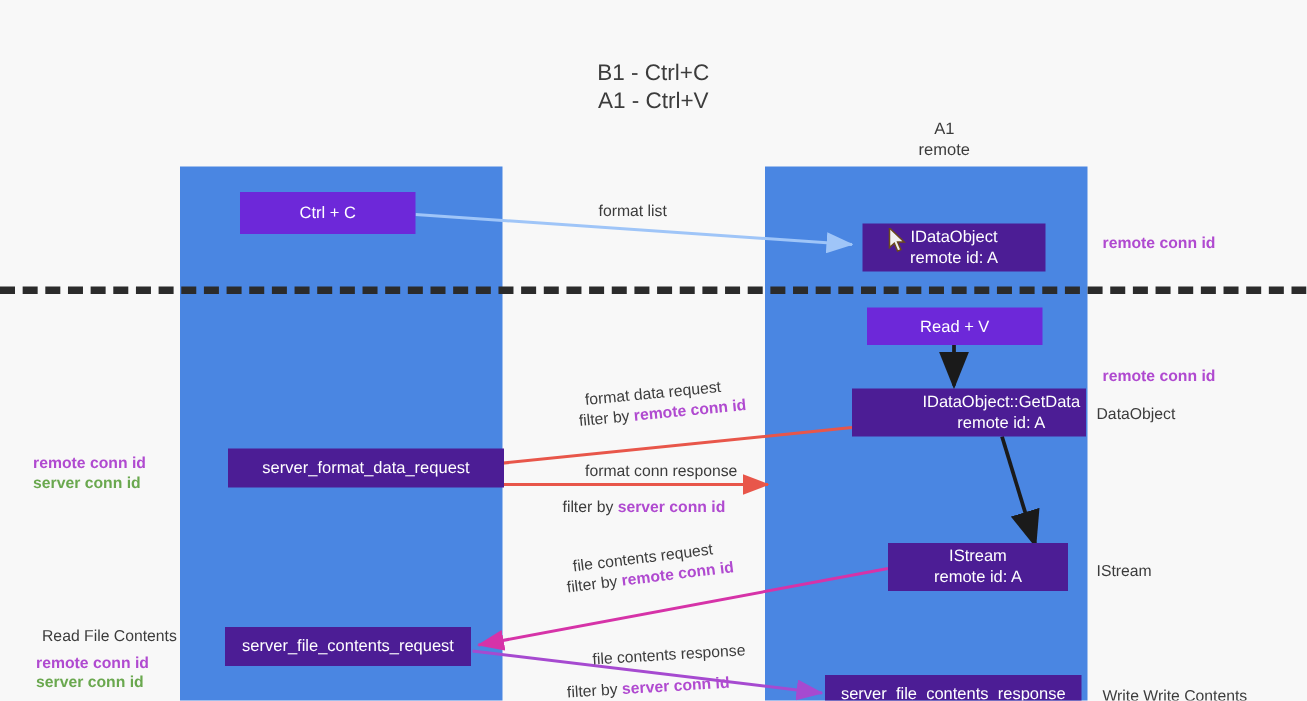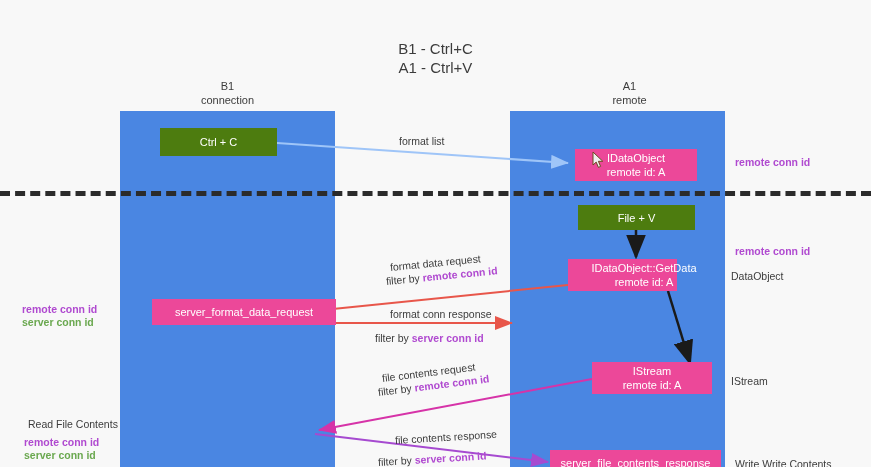--- a/index.html
+++ b/index.html
@@ -29,22 +29,22 @@
   .node{
     position:absolute;
     display:flex;align-items:center;justify-content:center;
     text-align:center;
     color:#ffffff;
     font-size:11px;line-height:14px;
     white-space:pre-line;
     box-sizing:border-box;
     padding:2px 4px;
   }
-  .node.orange{background:#ec4899;}
-  .node.green{background:#4d7c0f;}
+  .node.orange{background:#4c1d95;}
+  .node.green{background:#6d28d9;}
 
   .edge-label{
     position:absolute;font-size:10.5px;line-height:14px;color:#3c3c3c;
     white-space:nowrap;
   }
   .edge-label.rot{transform-origin:left center;}
   .purple{color:#b04ad0;font-weight:bold;}
 
   .side-label{
     position:absolute;font-size:10.5px;line-height:14px;color:#3c3c3c;
@@ -65,22 +65,20 @@
 <body>
 
 <div id="canvas">
 
   <div class="title">B1 - Ctrl+C
 A1 - Ctrl+V</div>
 
   <div class="lane" style="left:120px;top:78px;width:215px;height:381px;"></div>
   <div class="lane" style="left:510px;top:78px;width:215px;height:381px;"></div>
 
-  <div class="lane-hdr" style="left:120px;top:46px;width:215px;">B1
-connection</div>
   <div class="lane-hdr" style="left:522px;top:46px;width:215px;">A1
 remote</div>
 
   <svg id="wires">
     <defs>
       <marker id="ah-blue" markerWidth="9" markerHeight="7" refX="8.5" refY="3.5" orient="auto">
         <polygon points="0,0 9,3.5 0,7" fill="#9fc5f8"></polygon>
       </marker>
       <marker id="ah-red" markerWidth="9" markerHeight="7" refX="8.5" refY="3.5" orient="auto">
         <polygon points="0,0 9,3.5 0,7" fill="#e8564a"></polygon>
@@ -113,31 +111,32 @@
 
   <div class="node green" style="left:160px;top:95px;width:117px;height:28px;">Ctrl + C</div>
 
   <div class="node orange" style="left:575px;top:116px;width:122px;height:32px;">IDataObject
 remote id: A</div>
 
   <svg class="cursor-icon" style="left:592px;top:119px;" width="14" height="17" viewBox="0 0 14 17">
     <polygon points="1,0 1,13 4.2,10.1 6.4,15.4 8.6,14.4 6.4,9.3 10.8,9.3" fill="#f0f0f0" stroke="#6b4a1f" stroke-width="1"></polygon>
   </svg>
 
-  <div class="node green" style="left:578px;top:172px;width:117px;height:25px;">File + V</div>
+  <div class="node green" style="left:578px;top:172px;width:117px;height:25px;">Read + V</div>
 
-  <div class="node orange" style="left:568px;top:226px;width:109px;height:32px;padding-left:47px;">IDataObject::GetData
+  <div class="node orange" style="left:568px;top:226px;width:156px;height:32px;padding-left:47px;">IDataObject::GetData
 remote id: A</div>
 
   <div class="node orange" style="left:152px;top:266px;width:184px;height:26px;">server_format_data_request</div>
 
 
   <div class="node orange" style="left:592px;top:329px;width:120px;height:32px;">IStream
 remote id: A</div>
 
+  <div class="node orange" style="left:150px;top:385px;width:164px;height:26px;">server_file_contents_request</div>
 
   <div class="node orange" style="left:550px;top:417px;width:171px;height:26px;">server_file_contents_response</div>
 
   <div class="edge-label" style="left:399px;top:101px;">format list</div>
 
   <div class="edge-label rot" style="left:390px;top:227px;transform:rotate(-5.5deg);">
     <span>format data request</span>
   </div>
   <div class="edge-label rot" style="left:386px;top:241px;transform:rotate(-5.5deg);">
     <span>filter by </span><span class="purple">remote conn id</span>

